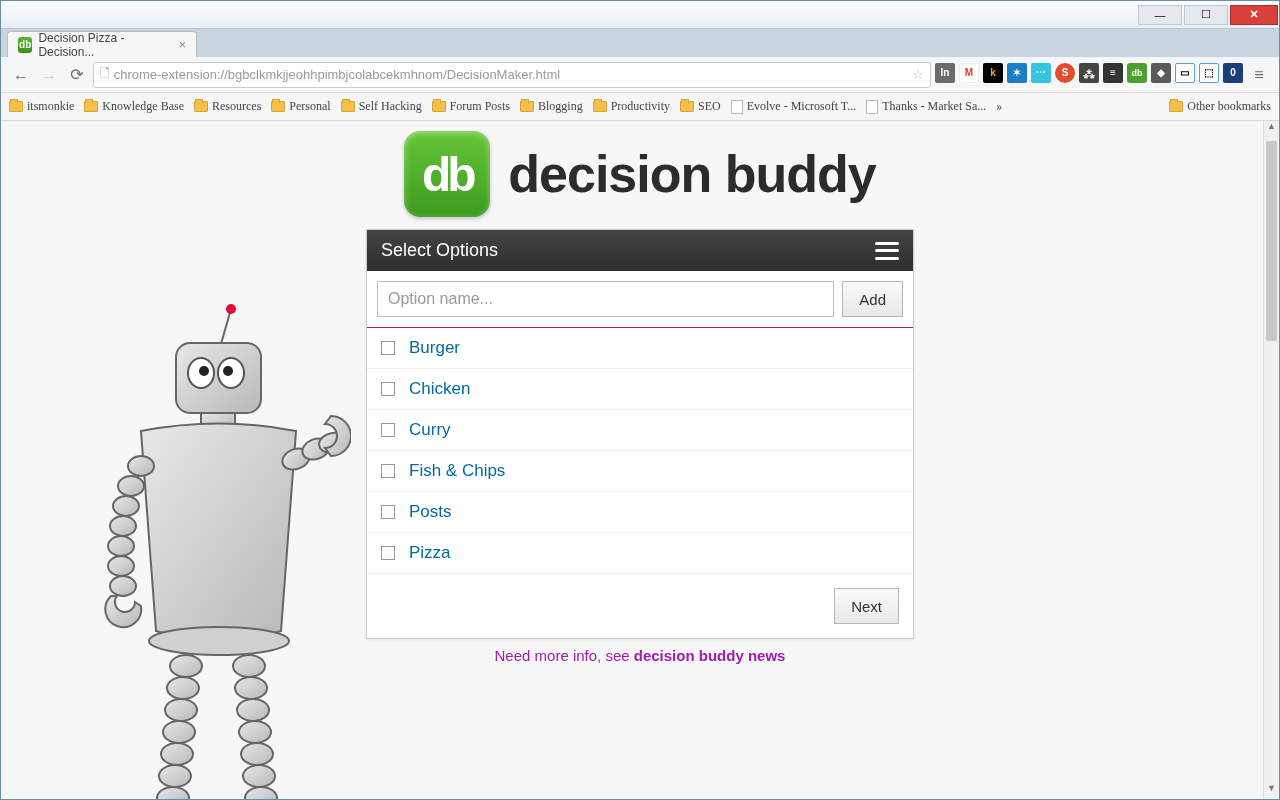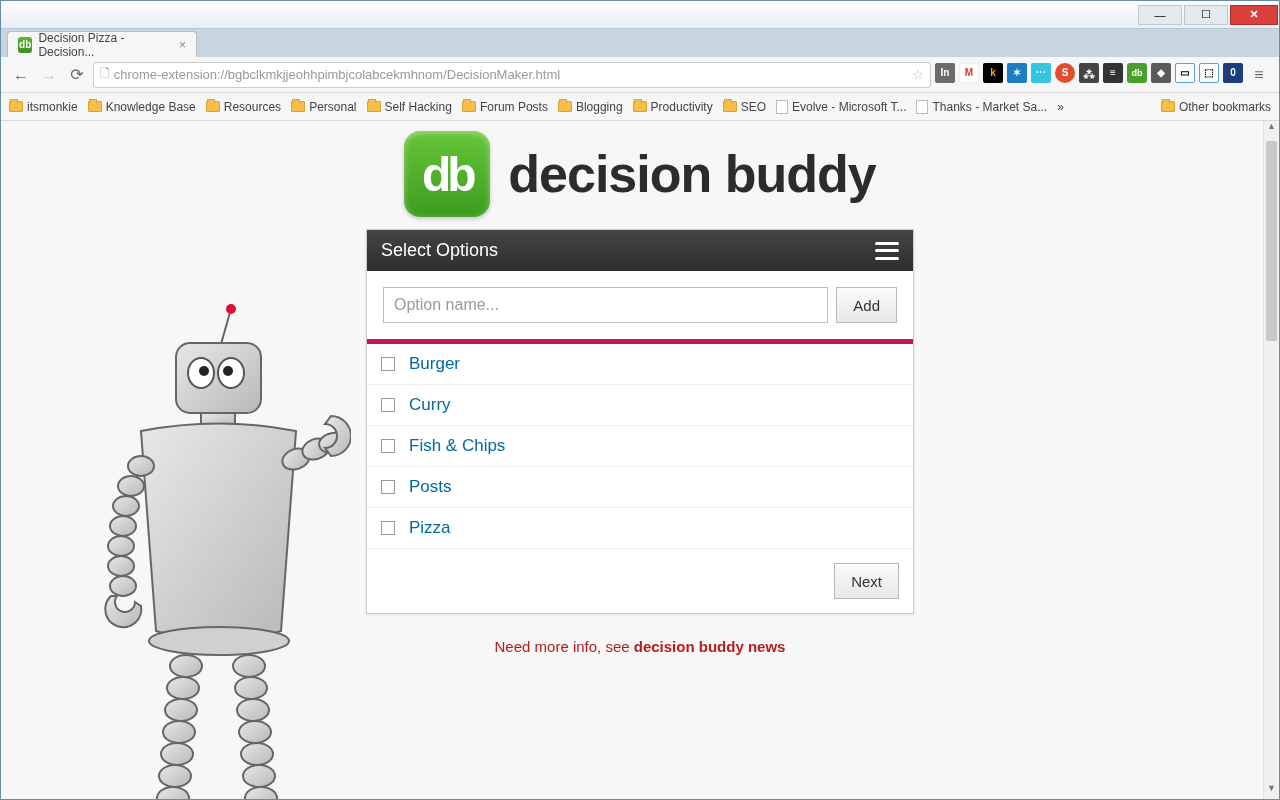--- a/index.html
+++ b/index.html
@@ -21,21 +21,21 @@
 
 .toolbar { height: 36px; background: #f6f6f6; border-bottom: 1px solid #d8d8d8; display: flex; align-items: center; padding: 0 8px; gap: 4px; }
 .navicon { width: 24px; height: 24px; display: flex; align-items: center; justify-content: center; color: #6a6a6a; font-size: 16px; }
 .addressbar { flex: 1; height: 26px; border: 1px solid #ccc; border-radius: 3px; display: flex; align-items: center; padding: 0 6px; font-size: 13px; color: #888; background: #fff; gap: 4px; }
 .addressbar .host { color: #999; text-align: center; }
 .addressbar .star { margin-left: auto; color: #bbb; }
 .exticons { display: flex; gap: 4px; align-items: flex-start; }
 .exticon { width: 20px; height: 20px; border-radius: 2px; display: flex; align-items: center; justify-content: center; font-size: 10px; font-weight: bold; }
 
 
-.bookmarks { height: 28px; background: #f6f6f6; border-bottom: 1px solid #d8d8d8; display: flex; align-items: center; padding: 0 8px; gap: 10px; font-size: 12px; color: #444; }
+.bookmarks { height: 28px; background: #f6f6f6; border-bottom: 1px solid #d8d8d8; display: flex; align-items: center; padding: 0 8px; gap: 10px; font-size: 12px; color: #444; font-family: Liberation Serif, serif; }
 .bm { display: flex; align-items: center; gap: 4px; white-space: nowrap; }
 .folder { width: 14px; height: 11px; background: #f5c04a; border: 1px solid #d9a531; border-radius: 1px; position: relative; }
 .folder::before { content: ""; position: absolute; top: -3px; left: 0; width: 6px; height: 3px; background: #f5c04a; border: 1px solid #d9a531; border-bottom: none; border-radius: 1px 1px 0 0; }
 .pageicon { width: 12px; height: 14px; background: #fff; border: 1px solid #bbb; position: relative; }
 .bm.right { margin-left: auto; text-align: right; }
 
 
 .viewport { flex: 1; background: #f7f7f7; position: relative; overflow: hidden; }
 .vscroll { position: absolute; right: 0; top: 0; bottom: 0; width: 16px; background: #f0f0f0; border-left: 1px solid #e0e0e0; }
 .vscroll .thumb { position: absolute; left: 2px; right: 2px; top: 20px; height: 200px; background: #c8c8c8; border-radius: 2px; }
@@ -46,29 +46,29 @@
 .logo-row { display: flex; align-items: center; justify-content: center; gap: 18px; margin-bottom: 12px; }
 .logo-icon { width: 86px; height: 86px; border-radius: 16px; background: linear-gradient(#67c53a, #3d9c1e); display: flex; align-items: center; justify-content: center; box-shadow: inset 0 2px 6px rgba(255,255,255,.4), 0 2px 4px rgba(0,0,0,.2); }
 .logo-icon span { color: #fff; font-size: 48px; font-weight: 900; font-family: Arial Black, Arial; letter-spacing: -4px; }
 .logo-text { font-size: 52px; font-weight: 900; color: #2c2c2c; letter-spacing: -1px; font-family: Arial Black, Arial; text-transform: lowercase; }
 
 
 .panel { width: 548px; margin: 0 auto; border: 1px solid #ccc; background: #fff; box-shadow: 0 1px 3px rgba(0,0,0,.08); }
 .panel-header { background: linear-gradient(#444, #2e2e2e); color: #fff; padding: 10px 14px; display: flex; align-items: center; justify-content: space-between; font-size: 18px; }
 .hamburger { width: 24px; height: 18px; display: flex; flex-direction: column; justify-content: space-between; }
 .hamburger span { height: 3px; background: #fff; border-radius: 2px; }
-.input-row { padding: 16px; display: flex; gap: 8px; border-bottom: 5px solid #be185d; }
+.input-row { padding: 10px; display: flex; gap: 8px; border-bottom: 1px solid #be185d; }
 .opt-input { flex: 1; height: 36px; border: 1px solid #bdbdbd; padding: 0 10px; font-size: 16px; color: #333; }
 .opt-input::placeholder { color: #999; }
 .btn { height: 36px; padding: 0 16px; border: 1px solid #b8b8b8; background: linear-gradient(#fafafa, #e8e8e8); font-size: 15px; color: #333; cursor: pointer; }
 .option-row { display: flex; align-items: center; gap: 14px; padding: 10px 14px; border-bottom: 1px solid #eee; font-size: 17px; color: #0369a1; }
 .chk { width: 14px; height: 14px; border: 1px solid #999; background: #fff; }
 .panel-footer { padding: 14px; display: flex; justify-content: flex-end; }
 
-.helptext { text-align: center; margin-top: 24px; font-size: 15px; color: #b91c1c; }
+.helptext { text-align: center; margin-top: 8px; font-size: 15px; color: #a21caf; }
 .helptext b { font-weight: bold; }
 
 
 .robot { position: absolute; left: 70px; top: 180px; width: 280px; height: 600px; }
 </style>
 </head>
 <body>
 
 <div class="window">
 
@@ -253,20 +253,24 @@
         <div class="input-row">
           <input class="opt-input" placeholder="Option name..." style="">
           <button class="btn">Add</button>
         </div>
         <div class="option-row">
             <div class="chk"></div>
             <span>Burger</span>
           </div>
         <div class="option-row">
             <div class="chk"></div>
+            <span>Chicken</span>
+          </div>
+        <div class="option-row">
+            <div class="chk"></div>
             <span>Curry</span>
           </div>
         <div class="option-row">
             <div class="chk"></div>
             <span>Fish &amp; Chips</span>
           </div>
         <div class="option-row">
             <div class="chk"></div>
             <span>Posts</span>
           </div>

